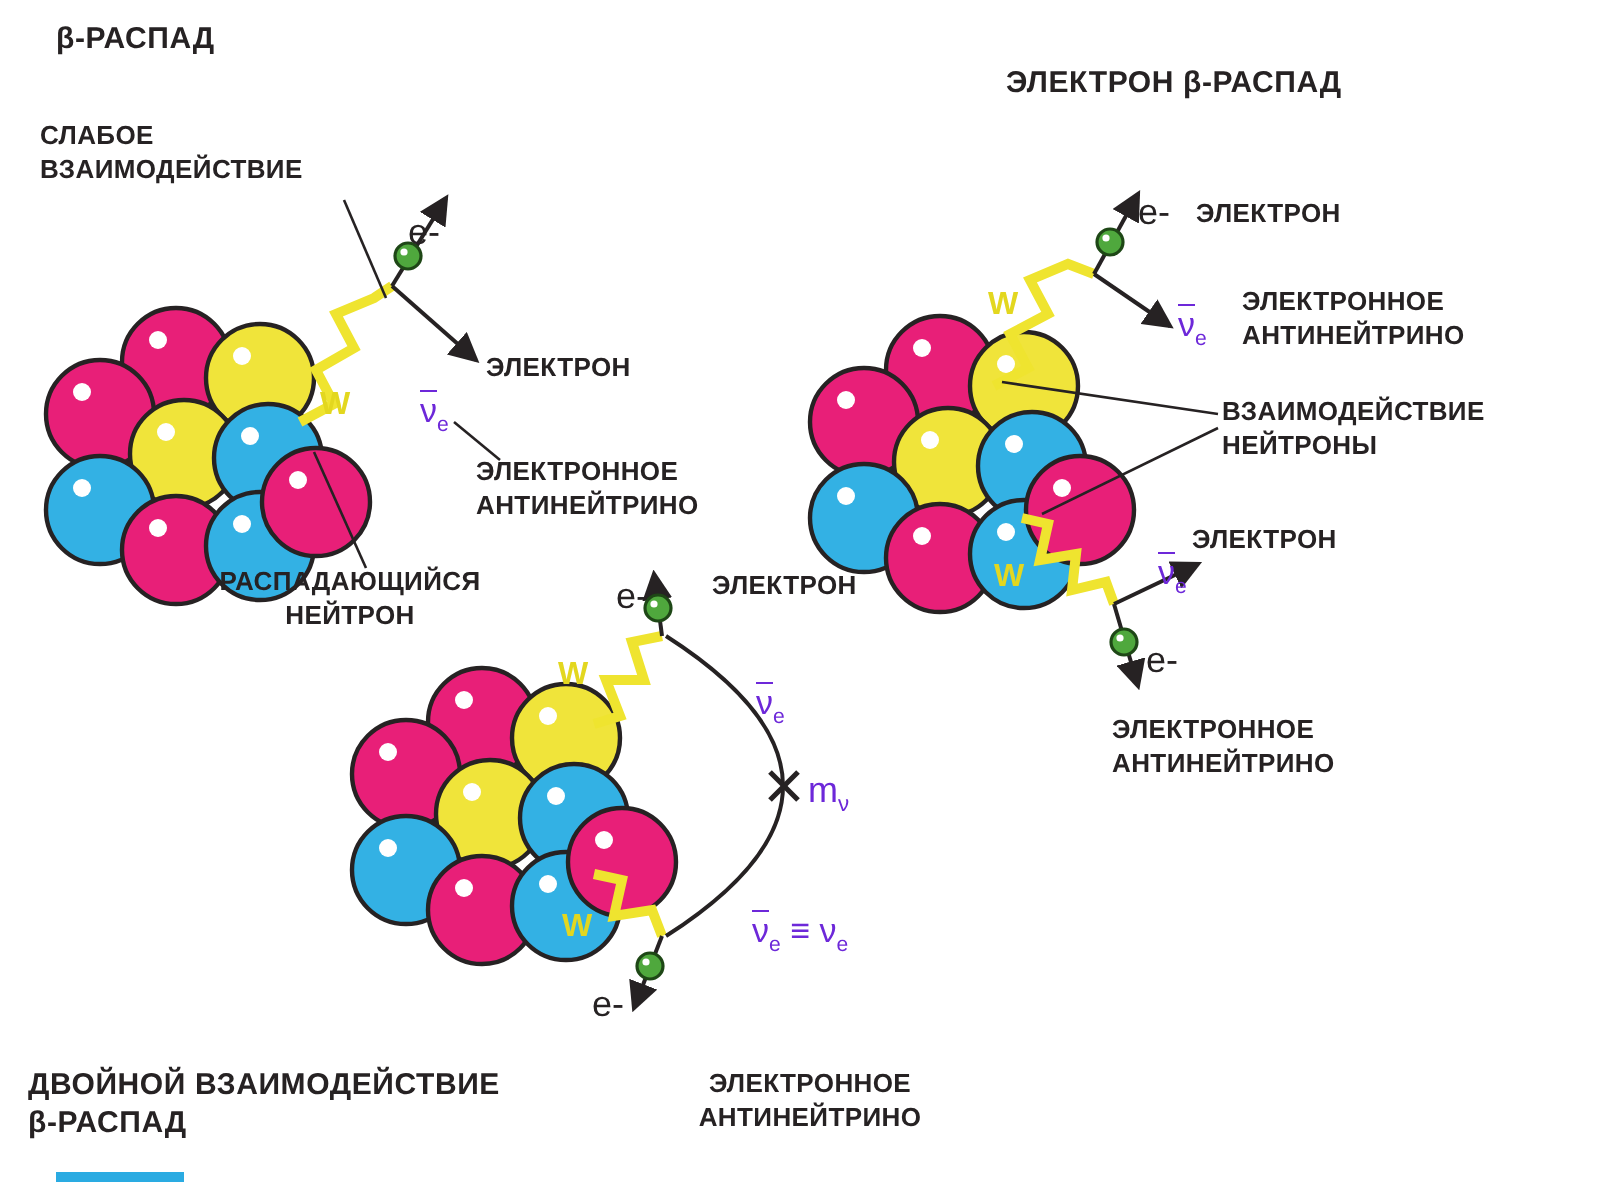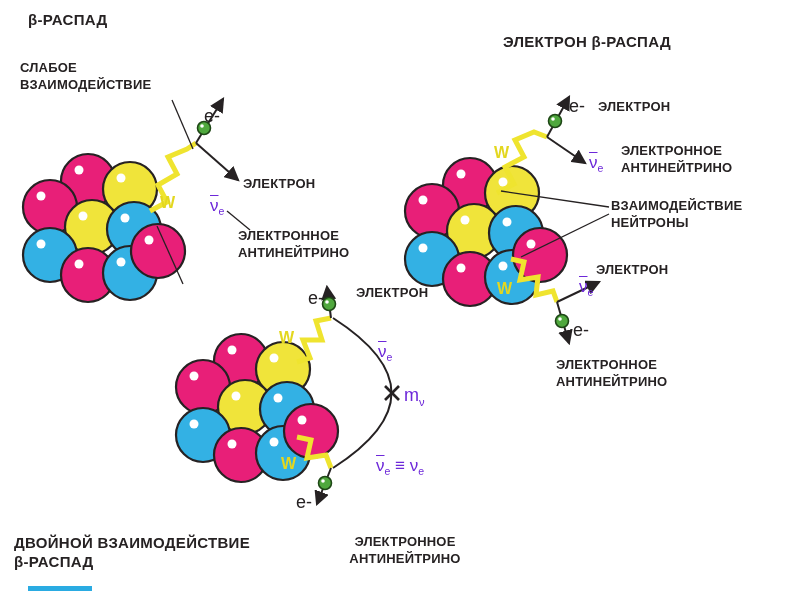--- a/index.html
+++ b/index.html
@@ -117,20 +117,22 @@
   <div class="lbl title" style="left:14px; top:534px;">ДВОЙНОЙ ВЗАИМОДЕЙСТВИЕ
 β-РАСПАД</div>
 
   <div class="lbl right" style="left:20px; top:60px; width:166px;">СЛАБОЕ
 ВЗАИМОДЕЙСТВИЕ</div>
   <div class="eminus" style="left:204px; top:106px;">e-</div>
   <div class="lbl" style="left:243px; top:176px;">ЭЛЕКТРОН</div>
   <div class="sym" style="left:210px; top:196px;"><span class="overbar">ν</span><sub>e</sub></div>
   <div class="lbl" style="left:238px; top:228px;">ЭЛЕКТРОННОЕ
 АНТИНЕЙТРИНО</div>
+  <div class="lbl center" style="left:95px; top:283px; width:160px;">РАСПАДАЮЩИЙСЯ
+НЕЙТРОН</div>
   <div class="w" style="left:160px; top:194px;">W</div>
 
   <div class="eminus" style="left:569px; top:96px;">e-</div>
   <div class="lbl" style="left:598px; top:99px;">ЭЛЕКТРОН</div>
   <div class="sym" style="left:589px; top:153px;"><span class="overbar">ν</span><sub>e</sub></div>
   <div class="lbl" style="left:621px; top:143px;">ЭЛЕКТРОННОЕ
 АНТИНЕЙТРИНО</div>
   <div class="lbl" style="left:611px; top:198px;">ВЗАИМОДЕЙСТВИЕ
 НЕЙТРОНЫ</div>
   <div class="lbl" style="left:596px; top:262px;">ЭЛЕКТРОН</div>

